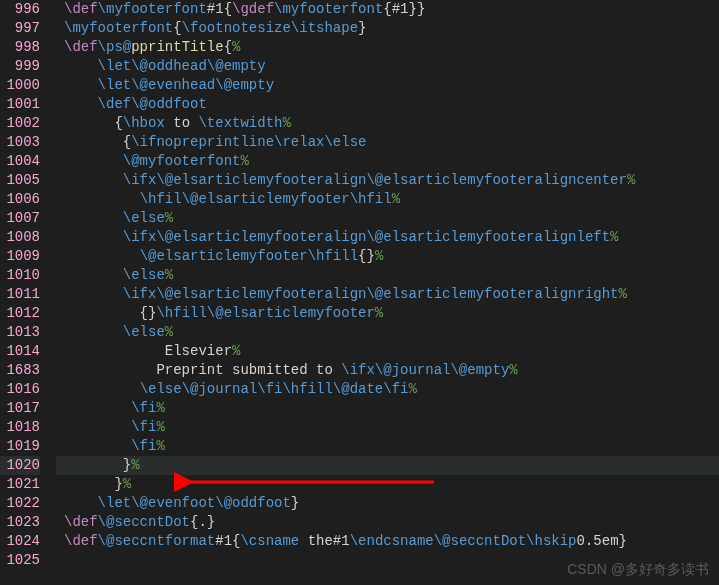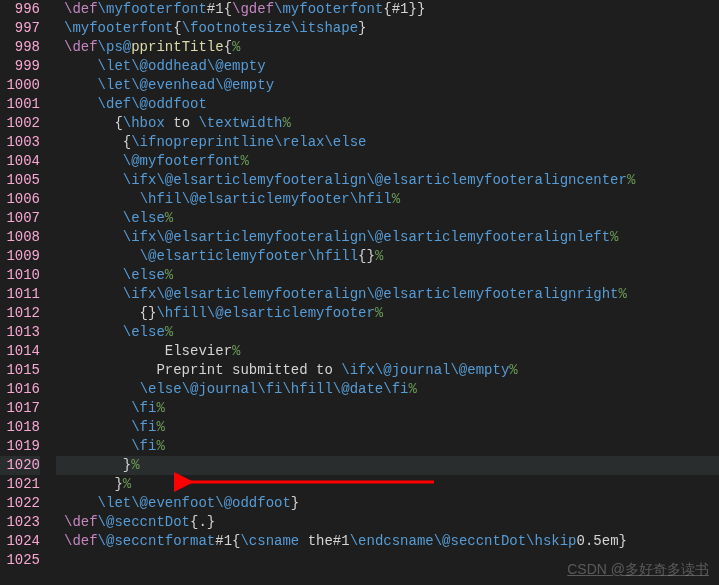--- a/index.html
+++ b/index.html
@@ -58,21 +58,20 @@
       top: 470px;
       pointer-events: none;
     }
     .watermark {
       position: absolute;
       right: 10px;
       bottom: 6px;
       color: rgba(200,200,200,0.35);
       font-size: 14px;
       font-family: sans-serif;
-      text-decoration: underline;
     }
   </style>
 </head>
 <body>
 
 <div class="editor">
   <div class="gutter">
       <div class="line-num">996</div>
       <div class="line-num">997</div>
       <div class="line-num">998</div>
@@ -85,21 +84,21 @@
       <div class="line-num">1005</div>
       <div class="line-num">1006</div>
       <div class="line-num">1007</div>
       <div class="line-num">1008</div>
       <div class="line-num">1009</div>
       <div class="line-num">1010</div>
       <div class="line-num">1011</div>
       <div class="line-num">1012</div>
       <div class="line-num">1013</div>
       <div class="line-num">1014</div>
-      <div class="line-num">1015</div>
+      <div class="line-num">1683</div>
       <div class="line-num">1016</div>
       <div class="line-num">1017</div>
       <div class="line-num">1018</div>
       <div class="line-num">1019</div>
       <div class="line-num highlight">1020</div>
       <div class="line-num">1021</div>
       <div class="line-num">1022</div>
       <div class="line-num">1023</div>
       <div class="line-num">1024</div>
       <div class="line-num">1025</div>

